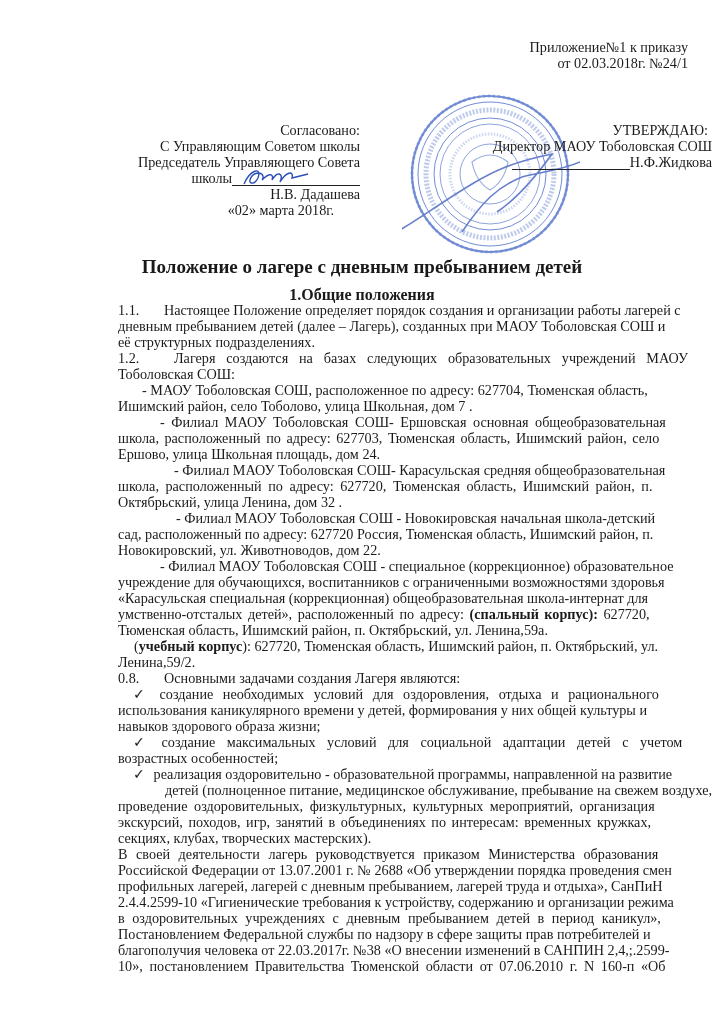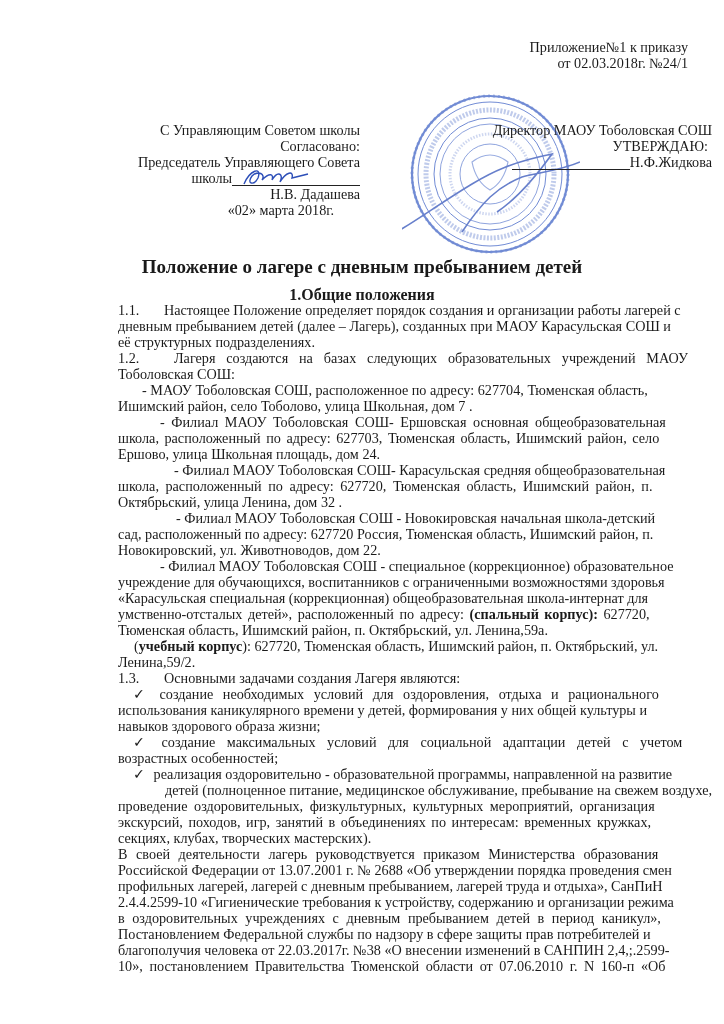--- a/index.html
+++ b/index.html
@@ -52,48 +52,48 @@
     <circle cx="88" cy="82" r="78" stroke-width="3" stroke-dasharray="2 3" opacity="0.6"></circle>
     <circle cx="88" cy="82" r="64" stroke-width="5" stroke-dasharray="2 1.5" opacity="0.45"></circle>
     <circle cx="88" cy="82" r="40" stroke-width="3" stroke-dasharray="1.5 1.5" opacity="0.35"></circle>
     <path d="M70 70 q18 -14 36 0 q-4 20 -18 28 q-14 -8 -18 -28z" stroke-width="1.2" opacity="0.7"></path>
   </g>
 
   <path d="M-2 138 C 20 125, 40 110, 70 92 C 90 80, 110 70, 150 62 C 130 90, 110 110, 95 120 M60 140 C 80 110, 95 95, 120 85 C 140 80, 160 78, 178 70" fill="none" stroke="#2d4fb8" stroke-width="1.6"></path>
 </svg>
 
 <div id="agree-block" class="abs right">
+  <div style="line-height:16px;">Согласовано:</div>
   <div style="line-height:16px;">С Управляющим Советом школы</div>
-  <div style="line-height:16px;">Согласовано:</div>
   <div style="line-height:16px;">Председатель Управляющего Совета</div>
   <div style="line-height:16px; position:relative;">
     <span>школы</span><span class="sig-line" style="width:128px;height:14px;"></span>
     <svg style="position:absolute; right:50px; top:-6px;" width="70" height="26" viewBox="0 0 70 26">
       <path d="M4 20 C 10 6, 22 2, 18 14 C 14 22, 6 20, 12 12 C 18 6, 26 10, 22 16 C 30 8, 34 10, 32 16 C 38 6, 44 10, 40 18 C 46 8, 54 6, 52 14 L 68 10" fill="none" stroke="#2d4fb8" stroke-width="1.4"></path>
     </svg>
   </div>
   <div style="line-height:16px;">Н.В. Дадашева</div>
   <div style="line-height:16px; padding-right:26px;">«02» марта 2018г.</div>
 </div>
 
 <div id="approve-block" class="abs right">
+  <div style="line-height:16px; padding-right:4px;">УТВЕРЖДАЮ:</div>
   <div style="line-height:16px;">Директор МАОУ Тоболовская СОШ</div>
-  <div style="line-height:16px; padding-right:4px;">УТВЕРЖДАЮ:</div>
   <div style="line-height:16px;">
     <span class="sig-line" style="width:118px;height:14px;"></span><span>Н.Ф.Жидкова</span>
   </div>
 </div>
 
 <div id="doc-title" class="title">Положение о лагере с дневным пребыванием детей</div>
 <div id="section-title" class="title">1.Общие положения</div>
 
 <div class="jrow" style="top:302px;">
   <span class="num">1.1.</span><span>Настоящее Положение определяет порядок создания и организации работы лагерей с</span>
 </div>
-<div class="jrow" style="top:318px;">дневным пребыванием детей (далее – Лагерь), созданных при МАОУ Карасульская СОШ и</div>
+<div class="jrow" style="top:318px;">дневным пребыванием детей (далее – Лагерь), созданных при МАОУ Тоболовская СОШ и</div>
 <div class="jrow" style="top:334px;">её структурных подразделениях.</div>
 
 <div class="jrow just" style="top:350px;">
   <span class="num" style="width:56px;">1.2.</span><span style="word-spacing:6px;">Лагеря создаются на базах следующих образовательных учреждений МАОУ</span>
 </div>
 <div class="jrow" style="top:366px;">Тоболовская СОШ:</div>
 
 <div class="jrow" style="top:382px; padding-left:24px; width:546px;">- МАОУ Тоболовская СОШ, расположенное по адресу: 627704, Тюменская область,</div>
 <div class="jrow" style="top:398px;">Ишимский район, село Тоболово, улица Школьная, дом 7 .</div>
 
@@ -115,21 +115,21 @@
 <div class="jrow" style="top:606px; word-spacing:2px;">
   <span>умственно-отсталых детей», расположенный по адресу:</span>
   <b>(спальный корпус):</b>
   <span>627720,</span>
 </div>
 <div class="jrow" style="top:622px;">Тюменская область, Ишимский район, п. Октябрьский, ул. Ленина,59а.</div>
 <div class="jrow" style="top:638px; padding-left:16px; width:554px;">(<b>учебный корпус</b><span>): 627720, Тюменская область, Ишимский район, п. Октябрьский, ул.</span></div>
 <div class="jrow" style="top:654px;">Ленина,59/2.</div>
 
 <div class="jrow" style="top:670px;">
-  <span class="num">1.3.</span><span>Основными задачами создания Лагеря являются:</span>
+  <span class="num">0.8.</span><span>Основными задачами создания Лагеря являются:</span>
 </div>
 
 <div class="jrow" style="top:686px; padding-left:10px; width:560px; word-spacing:6px;">
   <span class="check">✓</span> <span>создание необходимых условий для оздоровления, отдыха и рационального</span>
 </div>
 <div class="jrow" style="top:702px;">использования каникулярного времени у детей, формирования у них общей культуры и</div>
 <div class="jrow" style="top:718px;">навыков здорового образа жизни;</div>
 
 <div class="jrow" style="top:734px; padding-left:10px; width:560px; word-spacing:8px;">
   <span class="check">✓</span> <span>создание максимальных условий для социальной адаптации детей с учетом</span>

